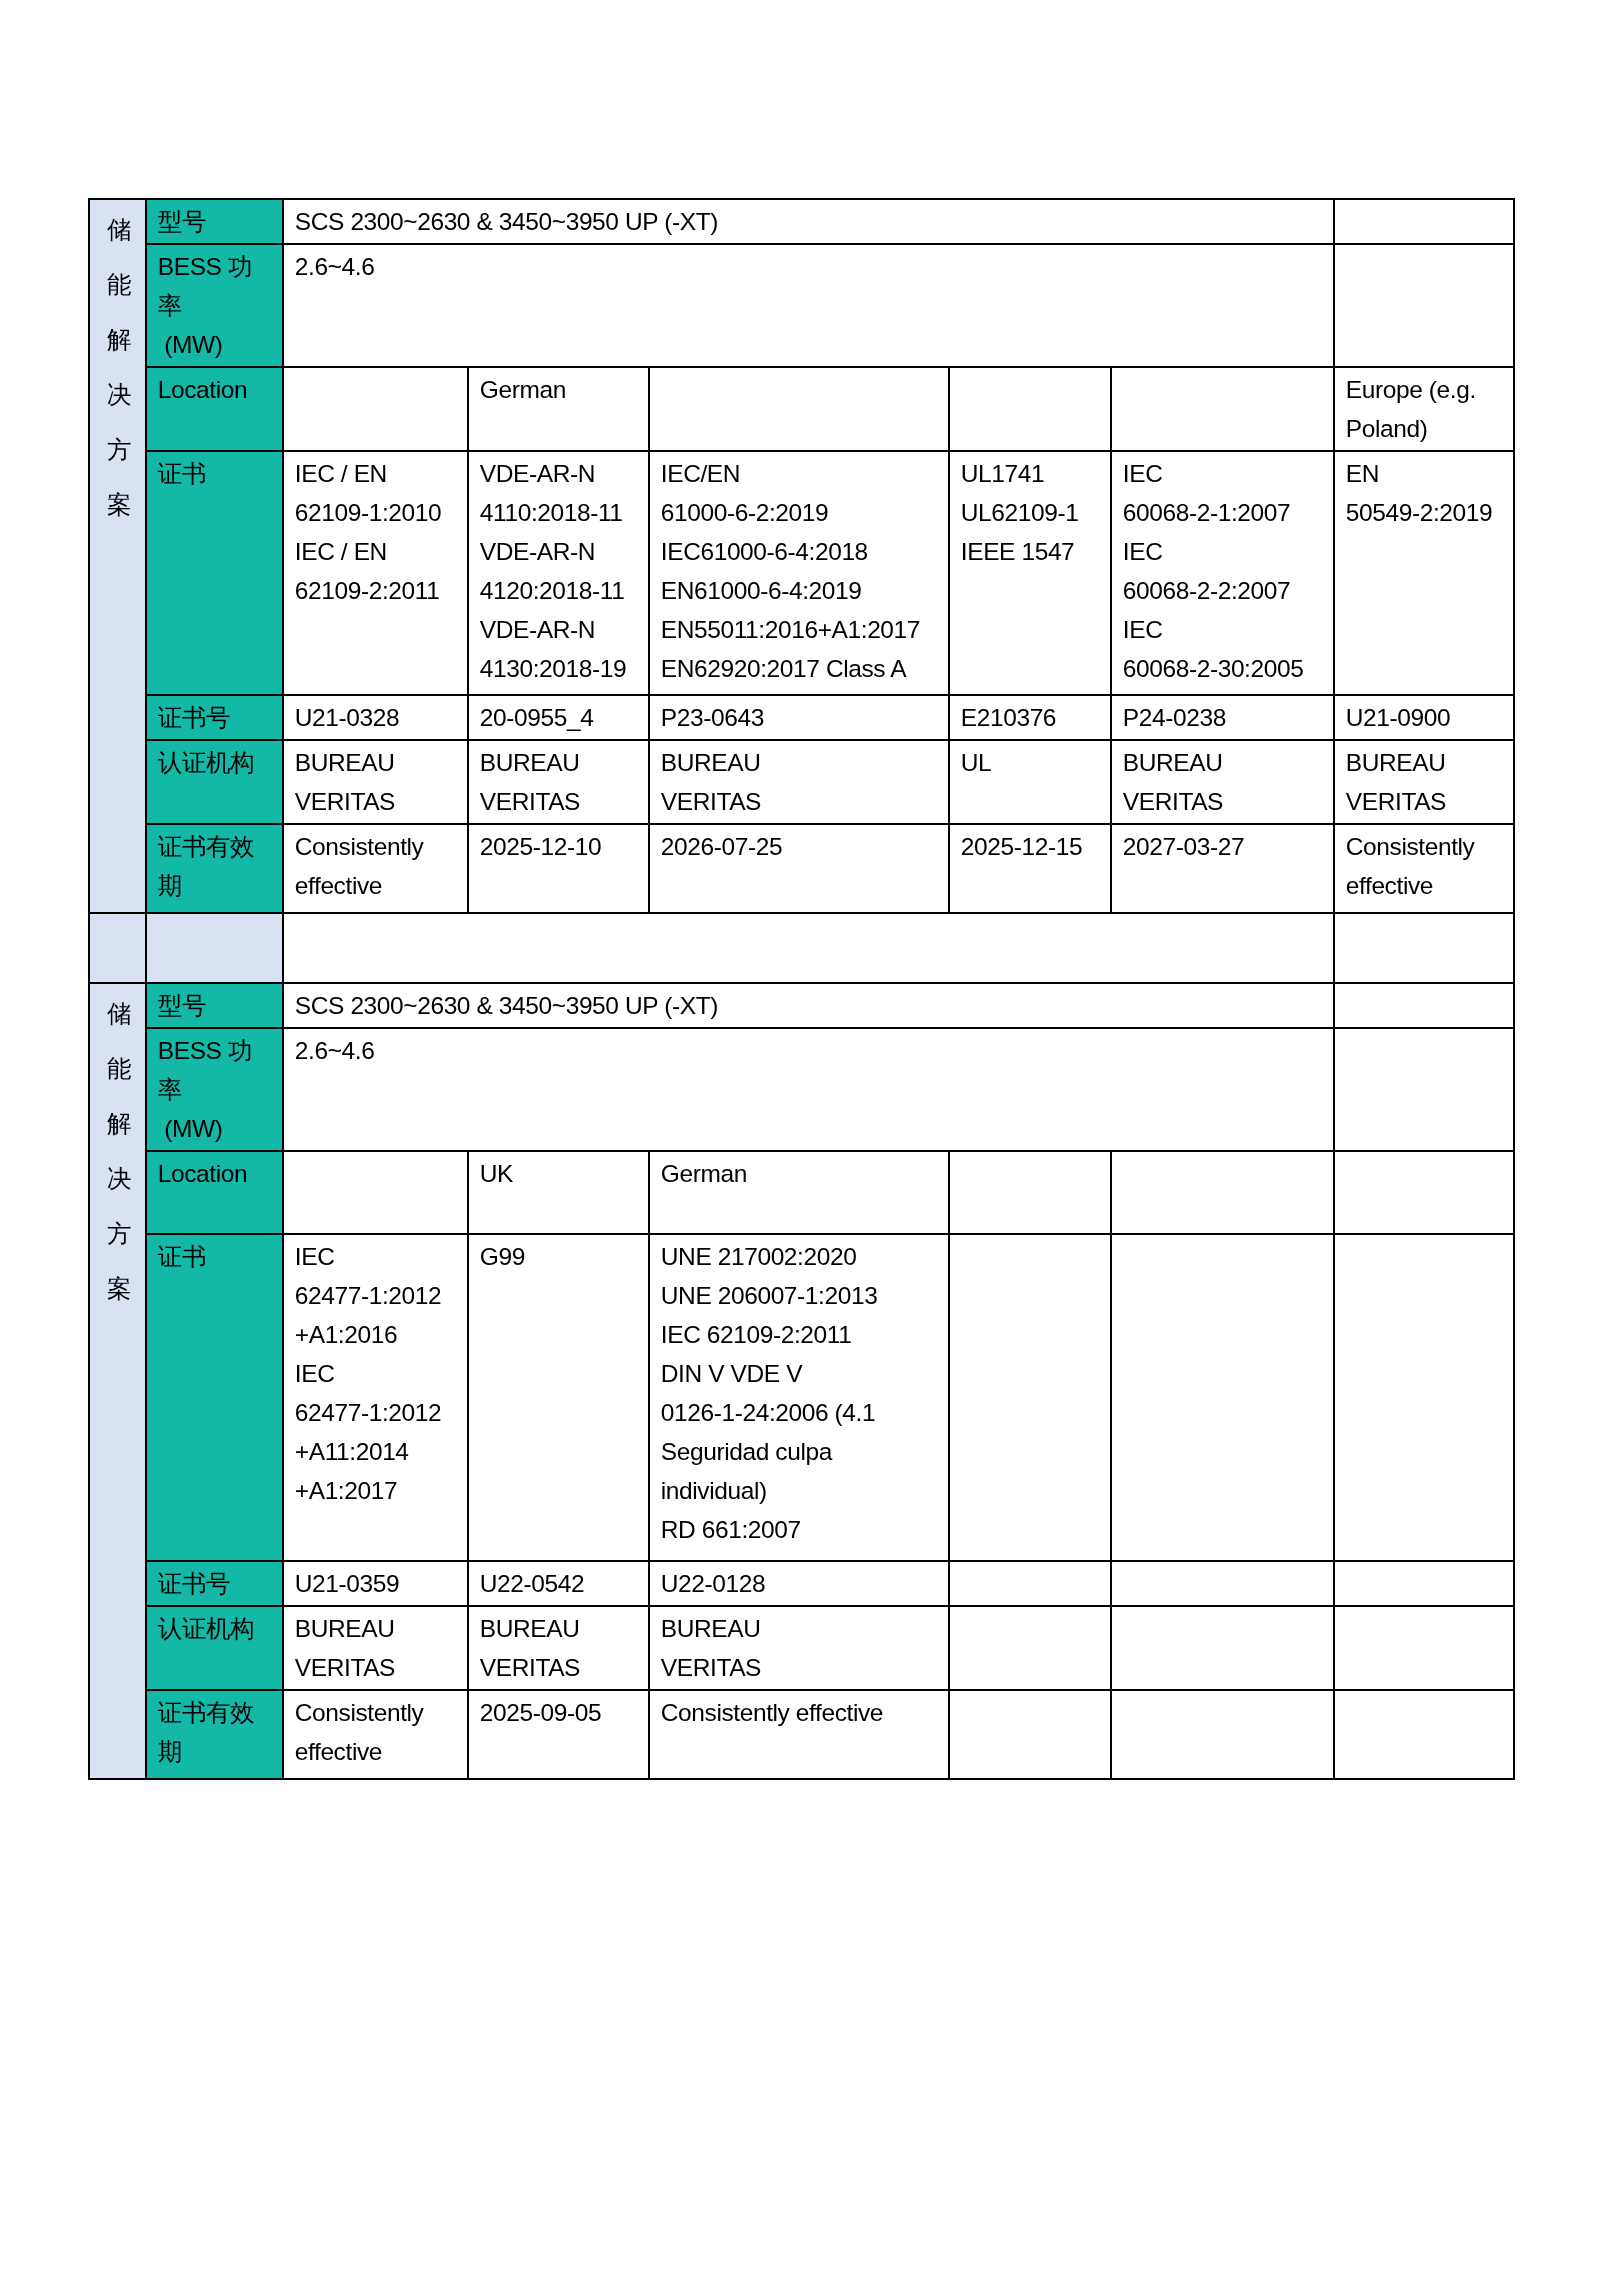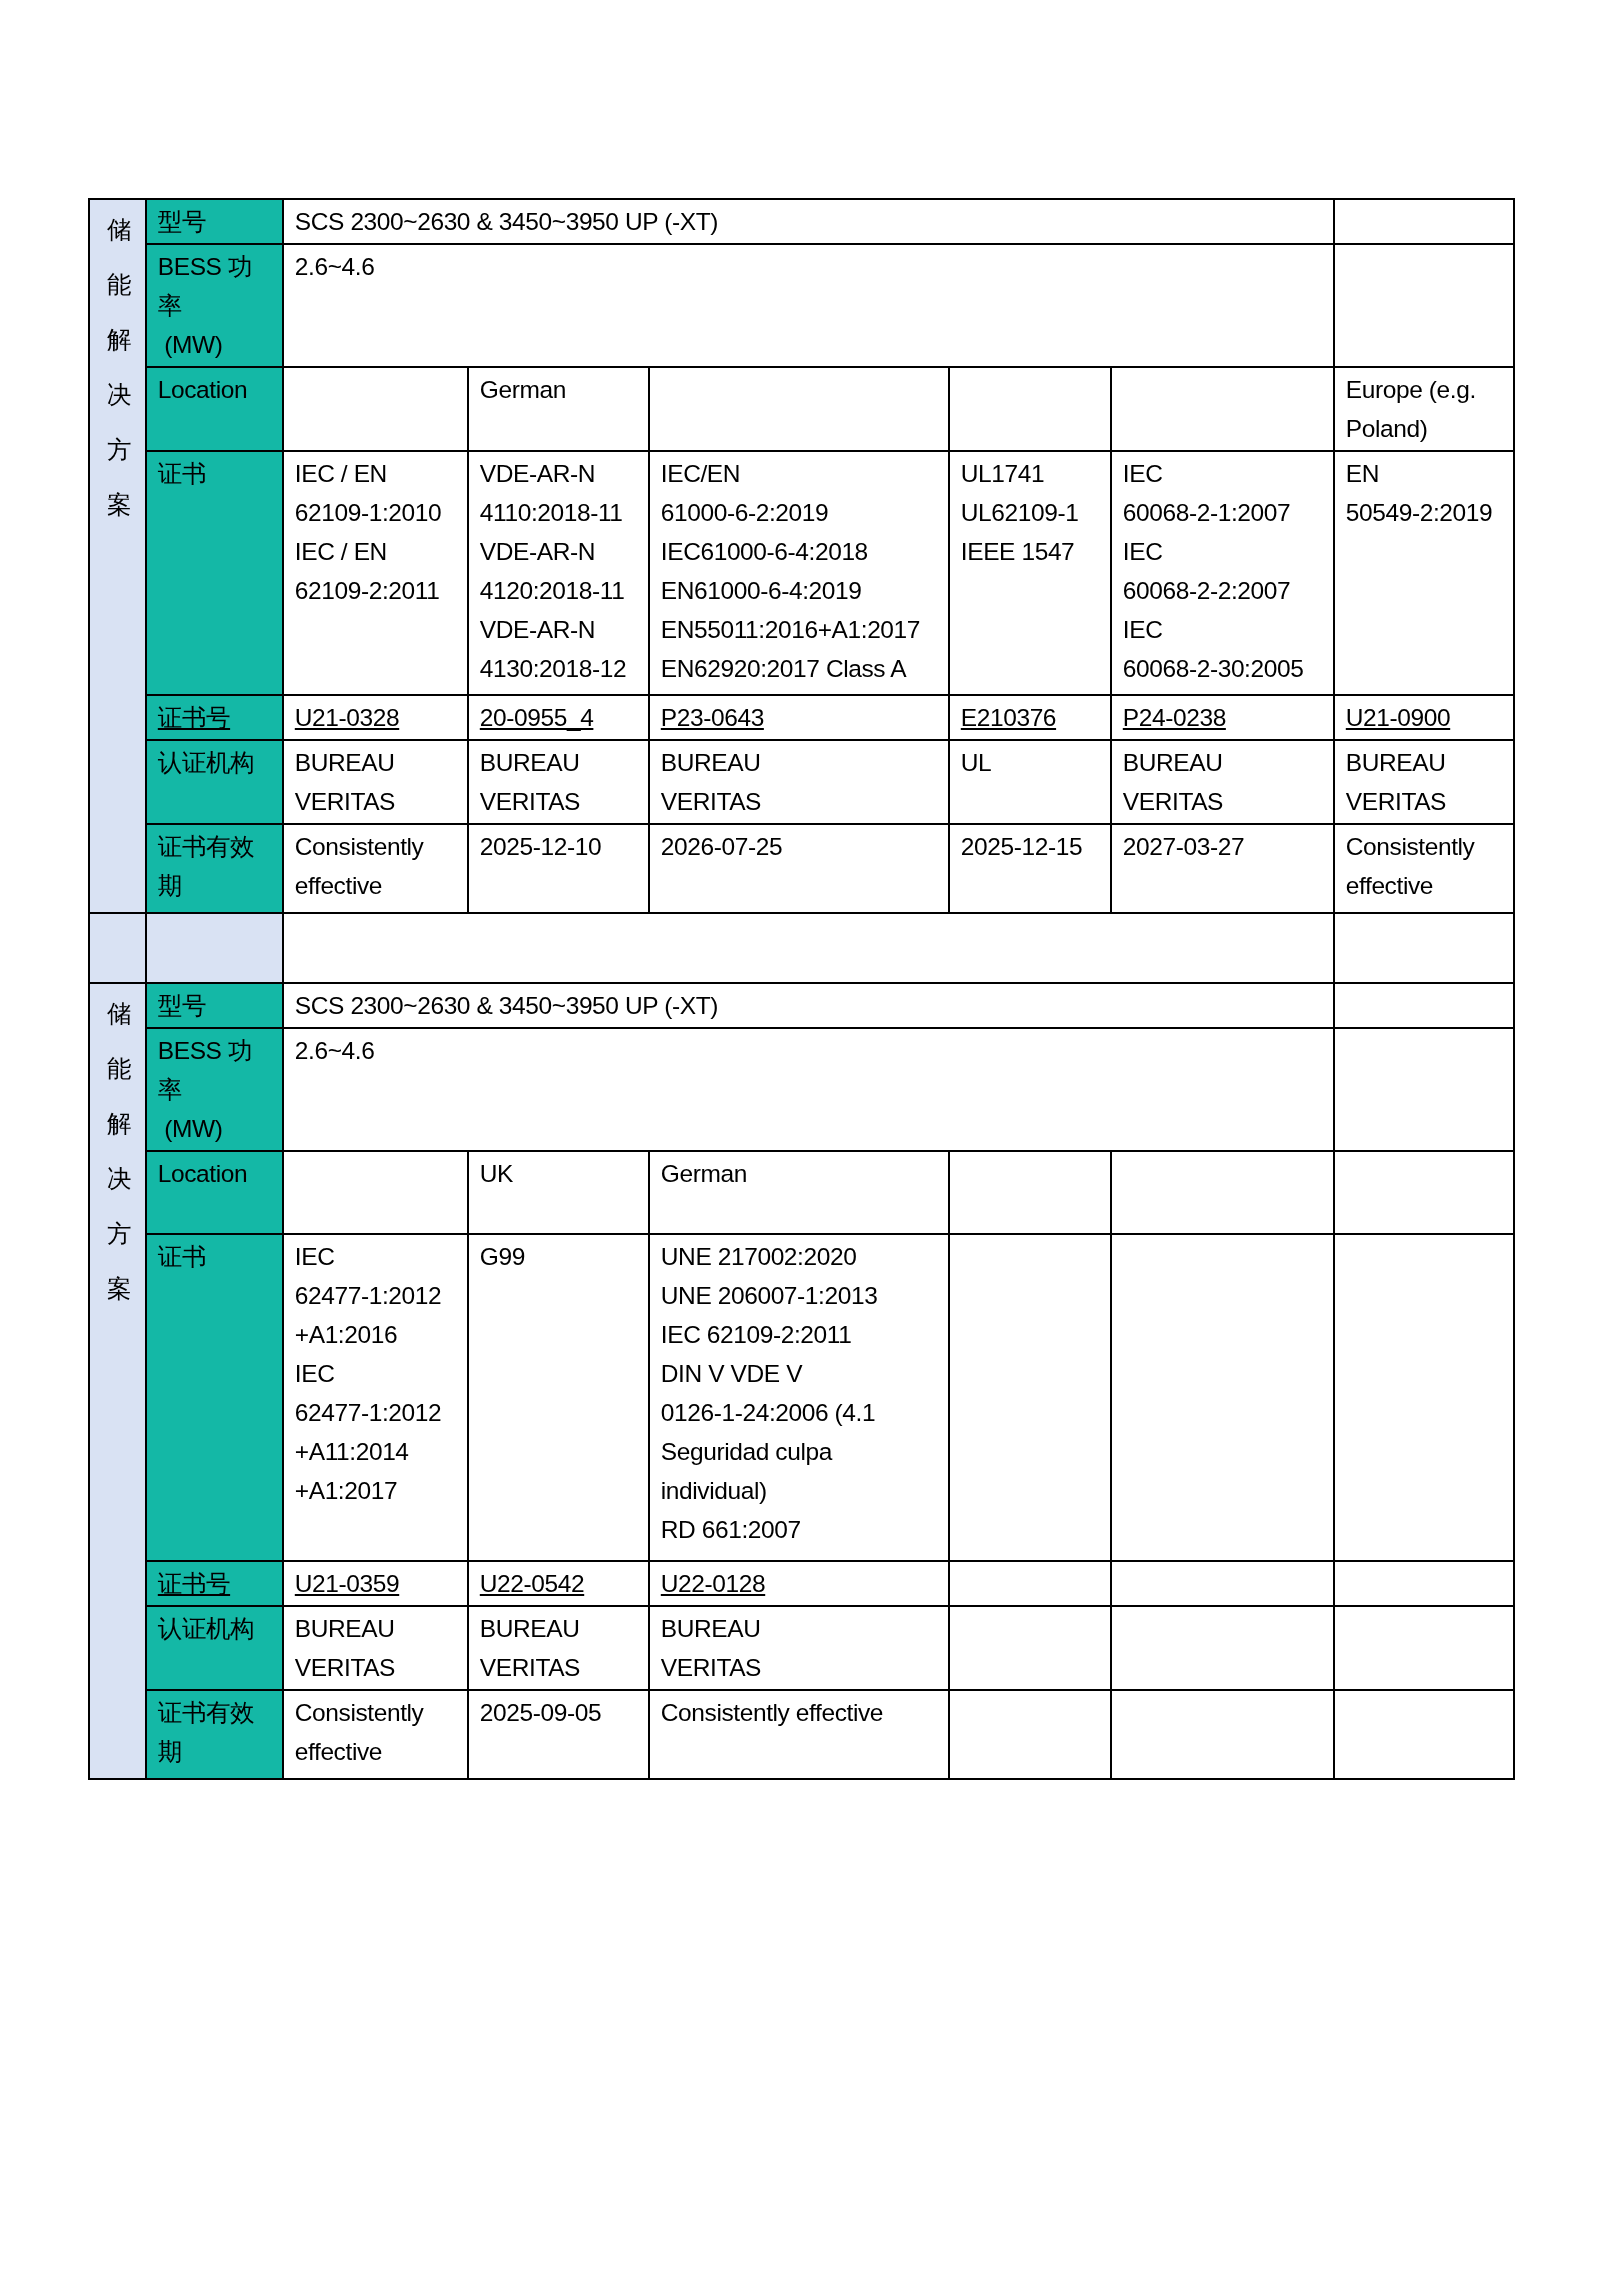--- a/index.html
+++ b/index.html
@@ -23,21 +23,21 @@
     background:#d9e2f3;text-align:center;vertical-align:middle;
     line-height:55px;padding:0 0 82px 0;
   }
   td.lbl{background:#14b8a6;vertical-align:middle;}
   td.gapcell{background:#d9e2f3;}
   
   tr.r-model td{height:36px;}
   tr.r-power td{height:68px;margin-left:8px;}
   tr.r-loc td{height:77px;}
   tr.r-cert1 td{height:238px;}
-  tr.r-certno td{height:34px;text-decoration:underline;}
+  tr.r-certno td{height:34px;}
   tr.r-agency td{height:74px;}
   tr.r-valid td{height:83px;}
   tr.r-gap td{height:64px;}
   tr.r-cert2 td{height:321px;}
 </style>
 </head>
 <body>
 
 <table class="cert">
   <colgroup>
@@ -83,21 +83,21 @@
     <td class="lbl">证书</td>
     <td>IEC / EN
 62109-1:2010
 IEC / EN
 62109-2:2011</td>
     <td>VDE-AR-N
 4110:2018-11
 VDE-AR-N
 4120:2018-11
 VDE-AR-N
-4130:2018-12</td>
+4130:2018-19</td>
     <td>IEC/EN
 61000-6-2:2019
 IEC61000-6-4:2018
 EN61000-6-4:2019
 EN55011:2016+A1:2017
 EN62920:2017 Class A</td>
     <td>UL1741
 UL62109-1
 IEEE 1547</td>
     <td>IEC

